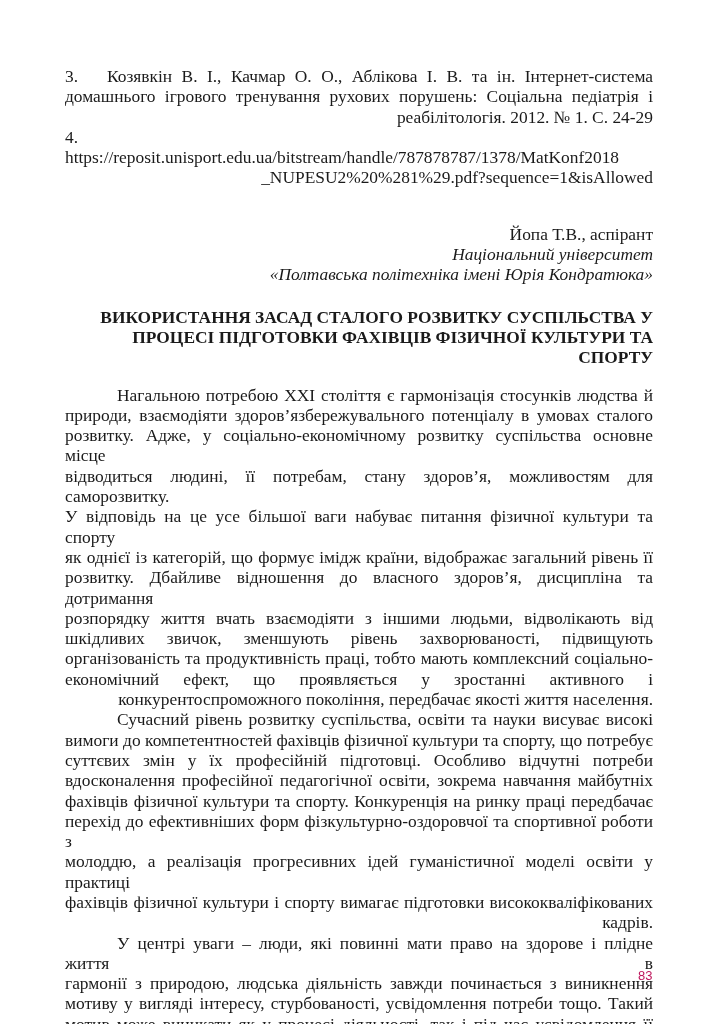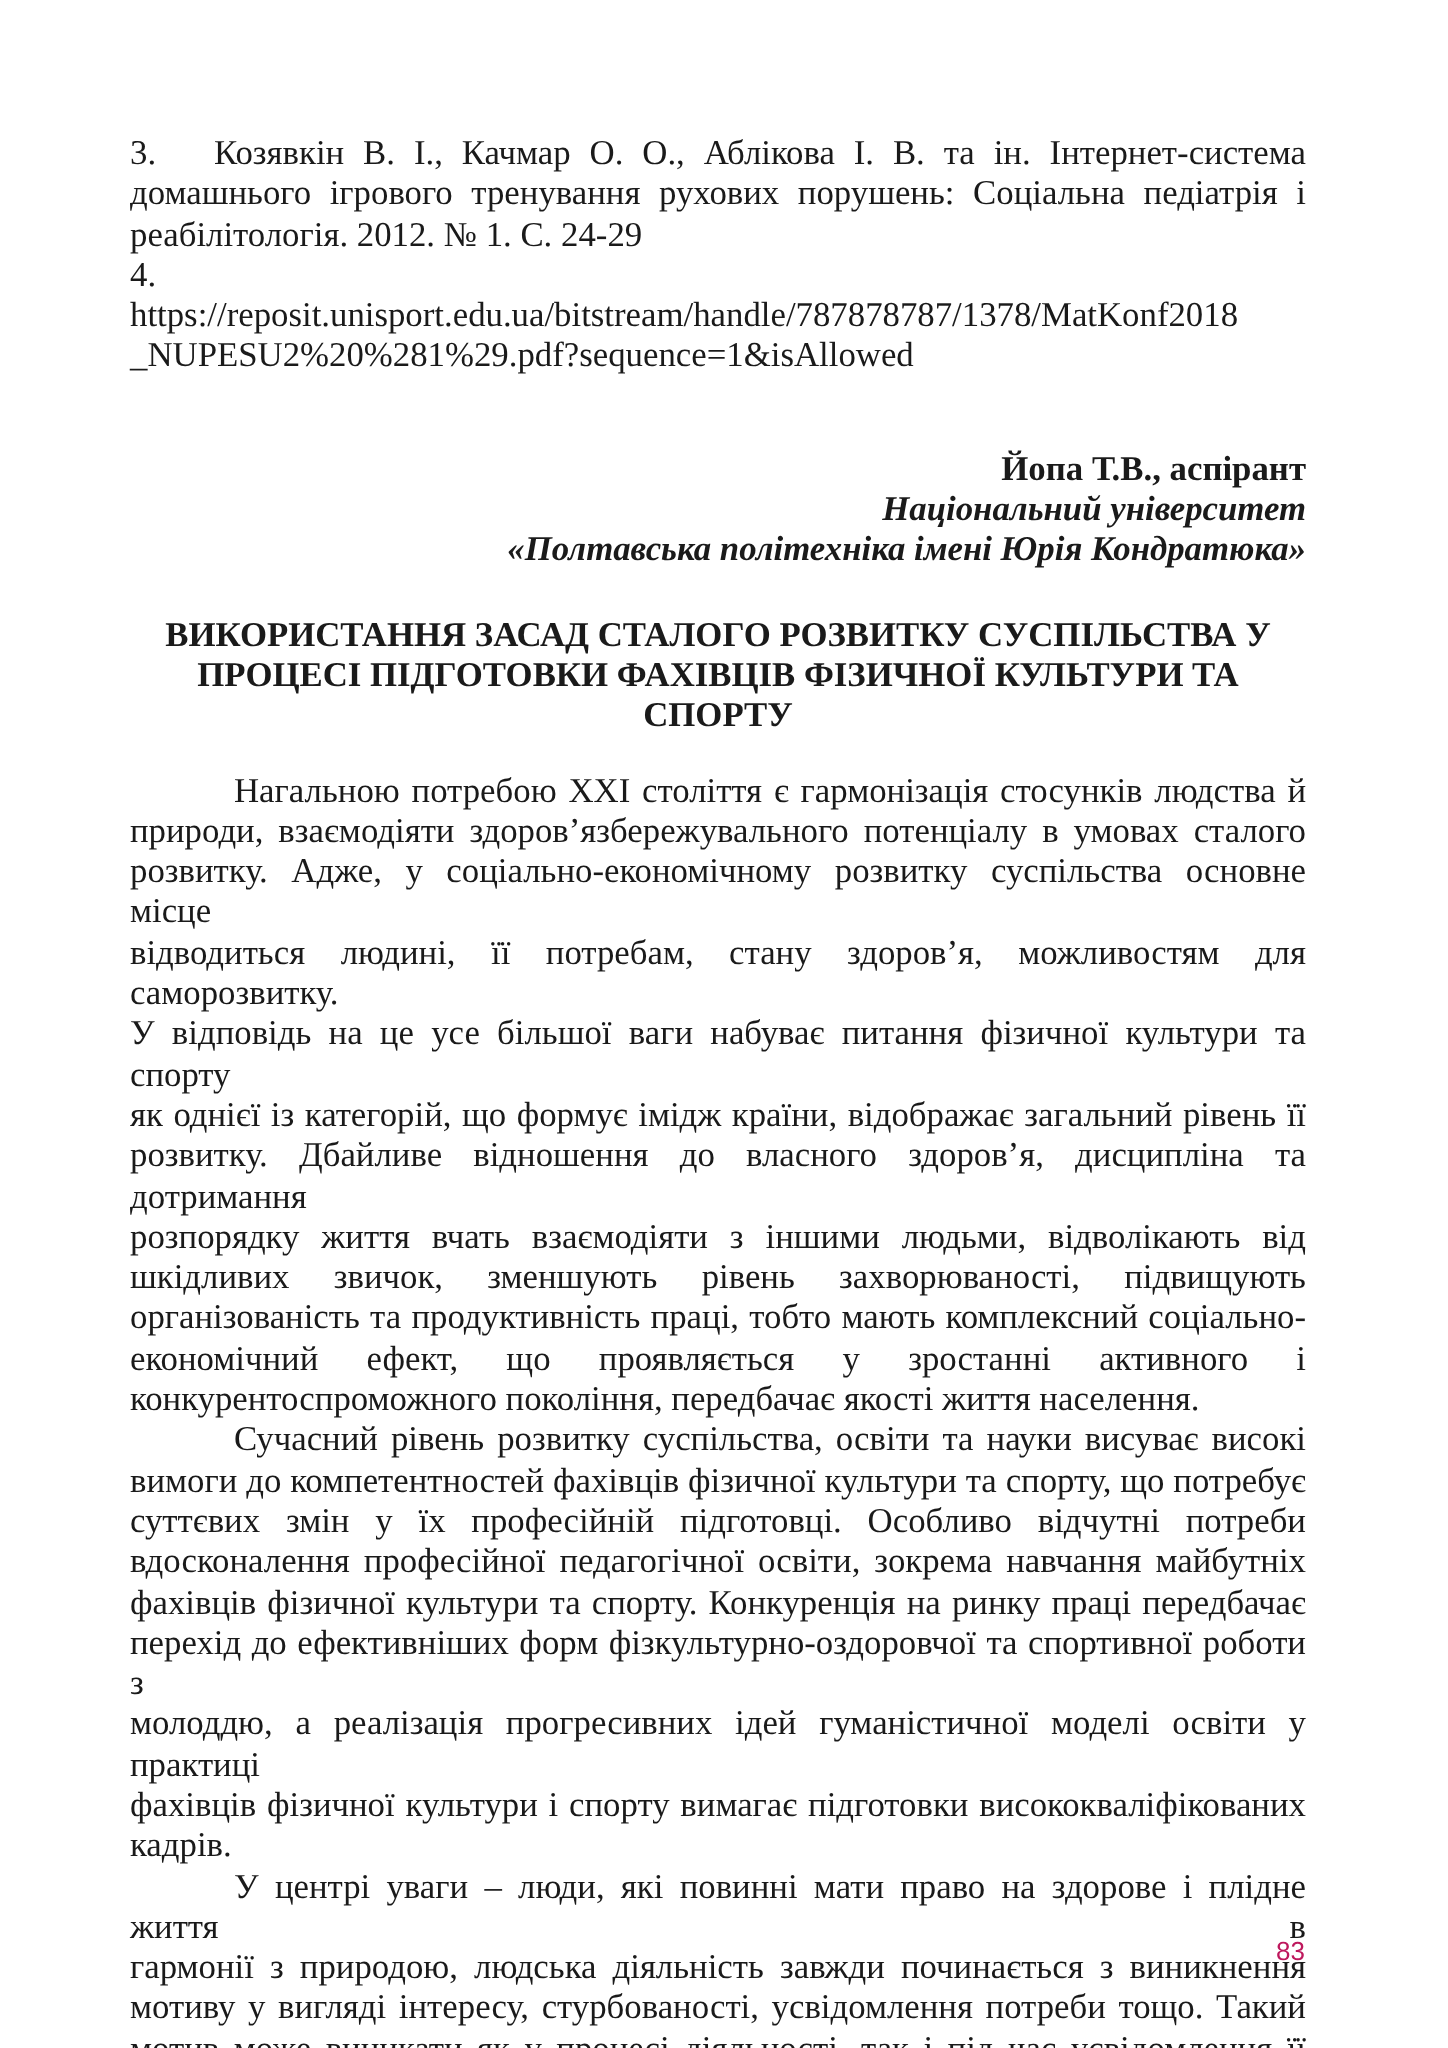--- a/index.html
+++ b/index.html
@@ -1,19 +1,19 @@
 <!DOCTYPE html>
 <html><head>
   <meta charset="utf-8">
   <style>
     html, body { margin: 0; padding: 0; background: #ffffff; }
     body { width: 724px; height: 1024px; position: relative; overflow: hidden;
            font-family: "Liberation Serif", "DejaVu Serif", serif; color: #1a1a1a; }
     .page { position: absolute; left: 65px; top: 66px; width: 588px; }
-    .line { font-size: 17.4px; line-height: 20.3px; white-space: nowrap; }
+    .line { font-size: 17.4px; line-height: 20.3px; white-space: nowrap; text-align: right; }
     .just { text-align: justify; text-align-last: justify; white-space: normal; }
     .refs { }
     .ref-num { display: inline-block; width: 42px; }
     .author-block { text-align: right; margin-top: 0; }
     .author-block .line { text-align: right; }
     .ital { font-style: italic; }
     .title { margin-top: 22px; text-align: center; font-weight: bold; font-size: 17.4px; line-height: 20.5px; }
     .title .line { }
     .body-text { margin-top: 17px; }
     .indent { text-indent: 52px; }
@@ -25,21 +25,21 @@
 <div class="page">
 
   <div class="refs">
     <div class="line just"><span class="ref-num">3.</span><span>Козявкін В. І., Качмар О. О., Аблікова І. В. та ін. Інтернет-система</span></div>
     <div class="line just">домашнього ігрового тренування рухових порушень: Соціальна педіатрія і</div>
     <div class="line">реабілітологія. 2012. № 1. С. 24-29</div>
     <div class="line just"><span class="ref-num">4.</span><span>https://reposit.unisport.edu.ua/bitstream/handle/787878787/1378/MatKonf2018</span></div>
     <div class="line">_NUPESU2%20%281%29.pdf?sequence=1&amp;isAllowed</div>
   </div>
 
-  <div class="author-block" style="margin-top:36px;font-weight:bold;">
+  <div class="author-block" style="margin-top:36px;">
     <div class="line">Йопа Т.В., аспірант</div>
     <div class="line ital">Національний університет</div>
     <div class="line ital">«Полтавська політехніка імені Юрія Кондратюка»</div>
   </div>
 
   <div class="title">
     <div class="line">ВИКОРИСТАННЯ ЗАСАД СТАЛОГО РОЗВИТКУ СУСПІЛЬСТВА У</div>
     <div class="line">ПРОЦЕСІ ПІДГОТОВКИ ФАХІВЦІВ ФІЗИЧНОЇ КУЛЬТУРИ ТА</div>
     <div class="line">СПОРТУ</div>
   </div>

